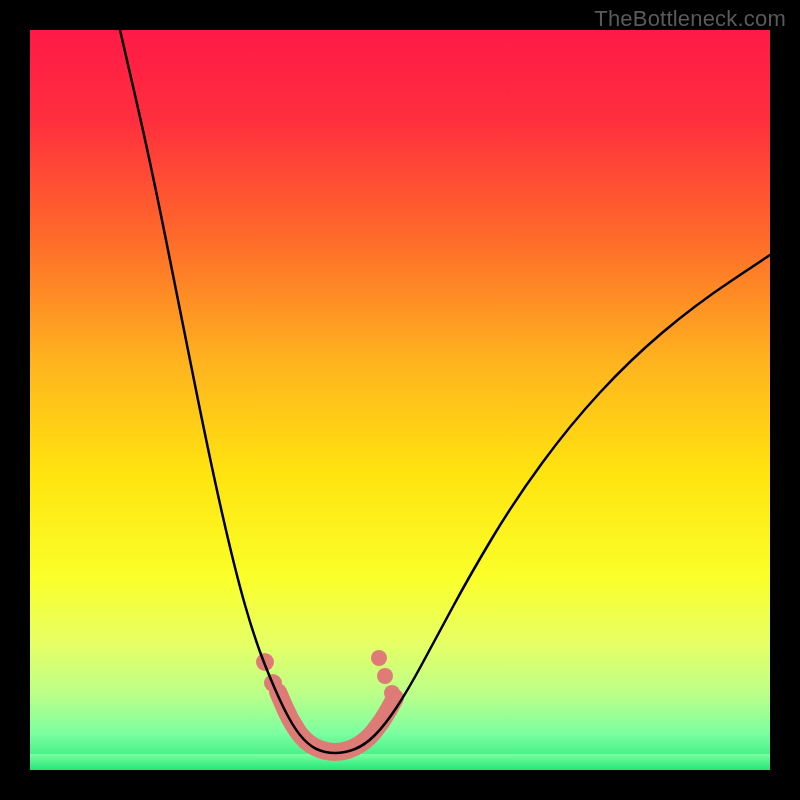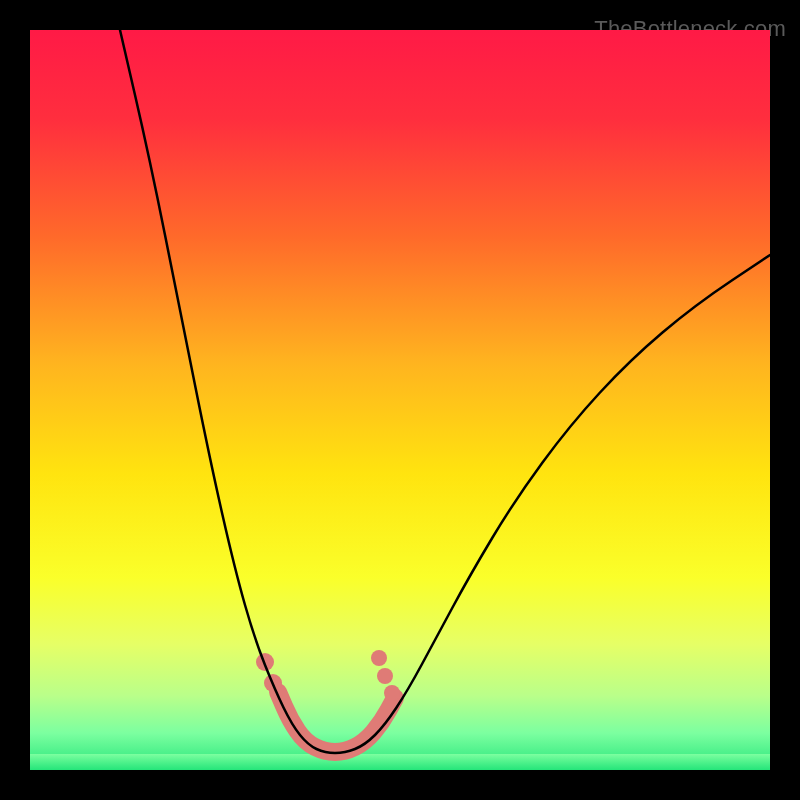--- a/index.html
+++ b/index.html
@@ -19,21 +19,21 @@
   .plot {
     position: absolute;
     left: 30px;
     top: 30px;
     width: 740px;
     height: 740px;
     overflow: hidden;
   }
   .watermark {
     position: absolute;
-    top: 16px;
+    top: 6px;
     right: 14px;
     color: #5a5a5a;
     font-size: 22px;
     font-weight: 500;
     letter-spacing: 0.2px;
     user-select: none;
   }
   svg { display: block; }
 </style>
 </head>

